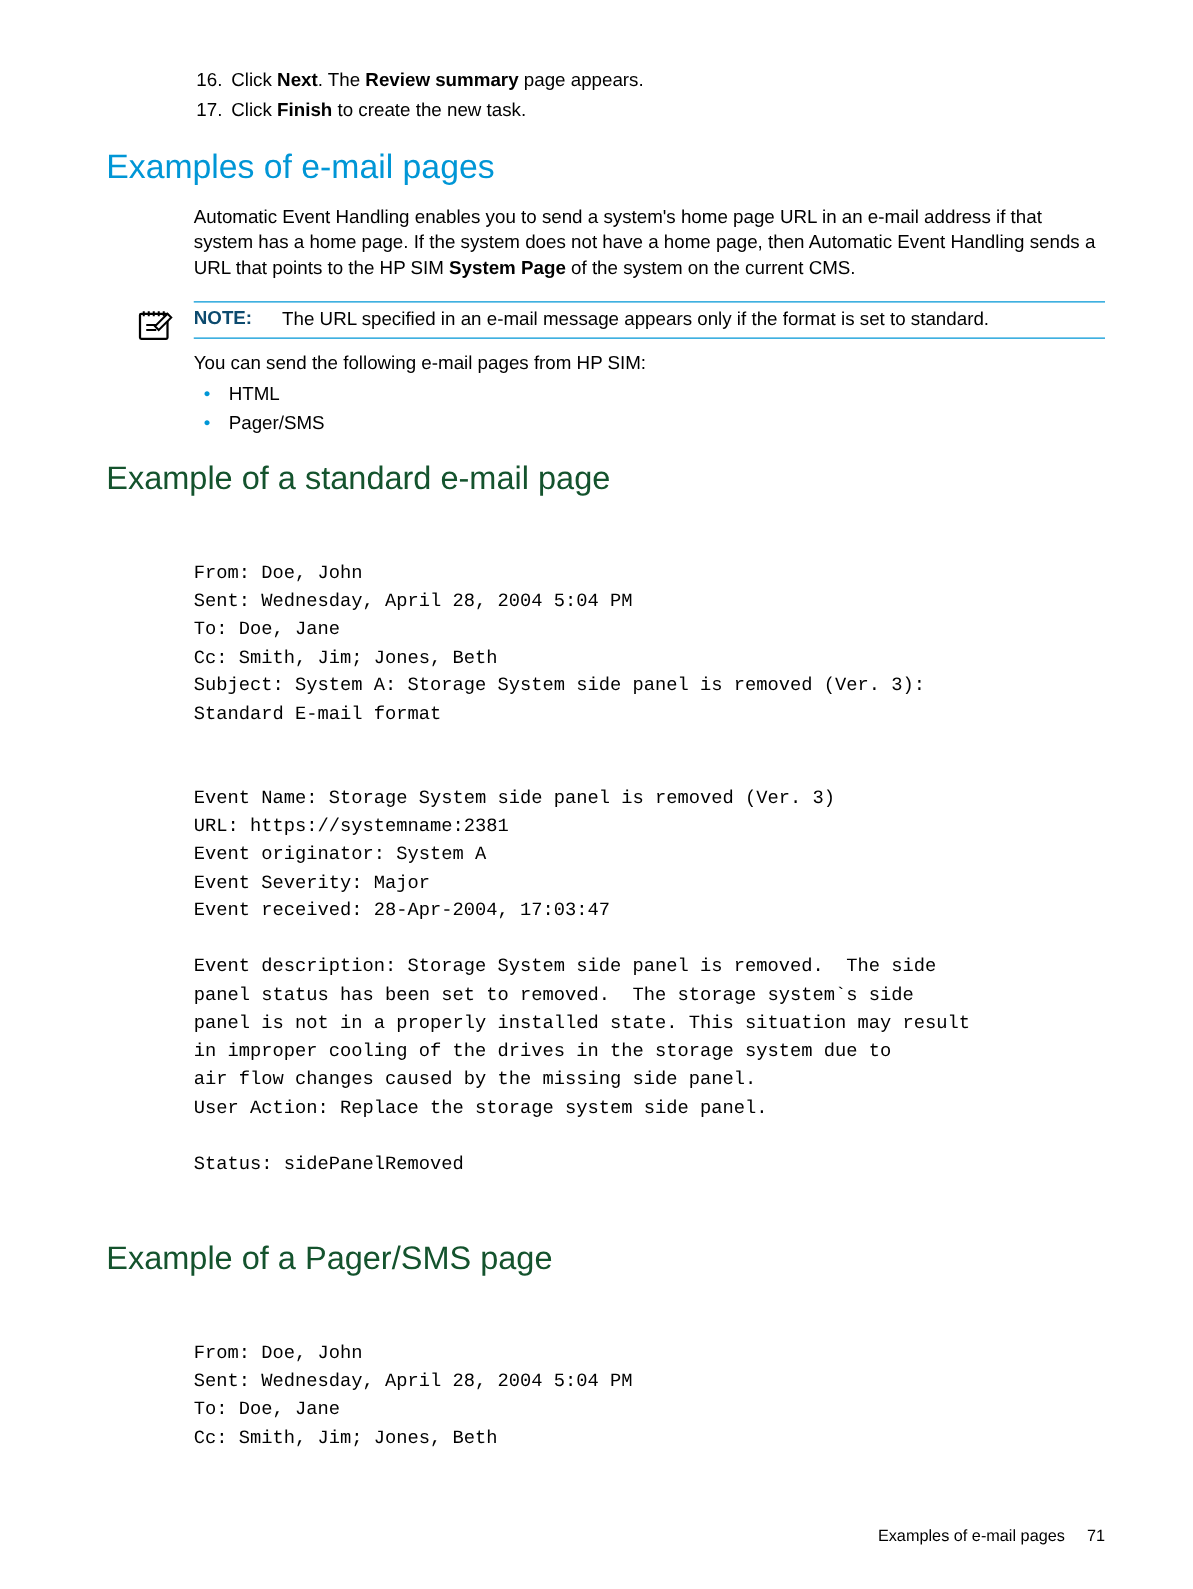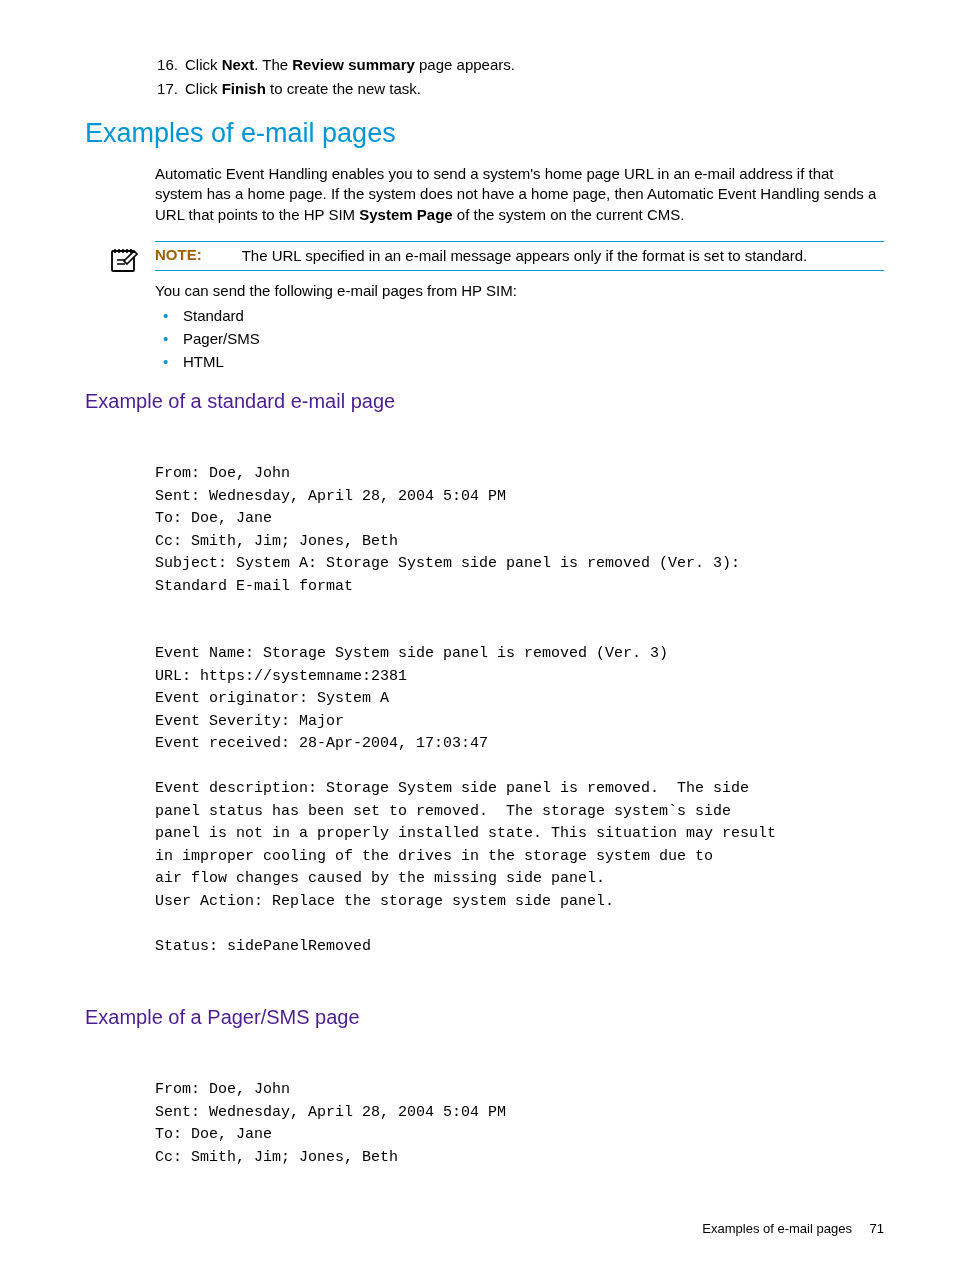--- a/index.html
+++ b/index.html
@@ -38,22 +38,22 @@
   h2.section {
     font-family: Arial, Helvetica, sans-serif;
     font-weight: 300;
     font-size: 27px;
     color: #0096d6;
     margin: 12px 0 8px 0;
   }
   h3.subsection {
     font-family: Arial, Helvetica, sans-serif;
     font-weight: 300;
-    font-size: 20px;
-    color: #4c1d95;
+    font-size: 26px;
+    color: #14532d;
     margin: 18px 0 8px 0;
   }
   .body-indent {
     margin-left: 70px;
     line-height: 1.38;
   }
   .note-block {
     margin: 14px 0 10px 70px;
     position: relative;
   }
@@ -66,23 +66,23 @@
     display: flex;
     align-items: flex-start;
     padding: 4px 0;
   }
   .note-icon {
     position: absolute;
     left: -46px;
     top: 5px;
   }
   .note-label {
-    color: #a16207;
+    color: #0c4a6e;
     font-weight: bold;
-    margin-right: 40px;
+    margin-right: 24px;
     font-size: 15px;
   }
   .note-text {
     flex: 1;
     line-height: 1.35;
   }
   ul.bullets {
     list-style: none;
     margin: 4px 0 12px 0;
     padding-left: 98px;
@@ -151,23 +151,22 @@
       </span>
       <span class="note-label">NOTE:</span>
       <span class="note-text">The URL specified in an e-mail message appears only if the format is set to standard.</span>
     </div>
     <hr class="note-rule">
   </div>
 
   <p class="body-indent" style="margin-top:8px;margin-bottom:4px;">You can send the following e-mail pages from HP SIM:</p>
 
   <ul class="bullets">
-    <li>Standard</li>
+    <li>HTML</li>
     <li>Pager/SMS</li>
-    <li>HTML</li>
   </ul>
 
   <h3 class="subsection">Example of a standard e-mail page</h3>
 
   <pre class="email">From: Doe, John
 Sent: Wednesday, April 28, 2004 5:04 PM
 To: Doe, Jane
 Cc: Smith, Jim; Jones, Beth
 Subject: System A: Storage System side panel is removed (Ver. 3):
 Standard E-mail format

